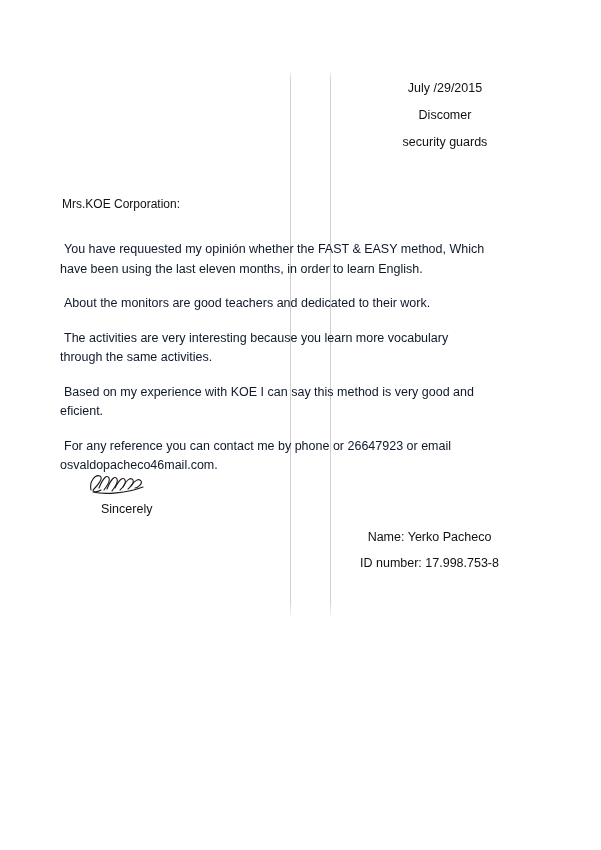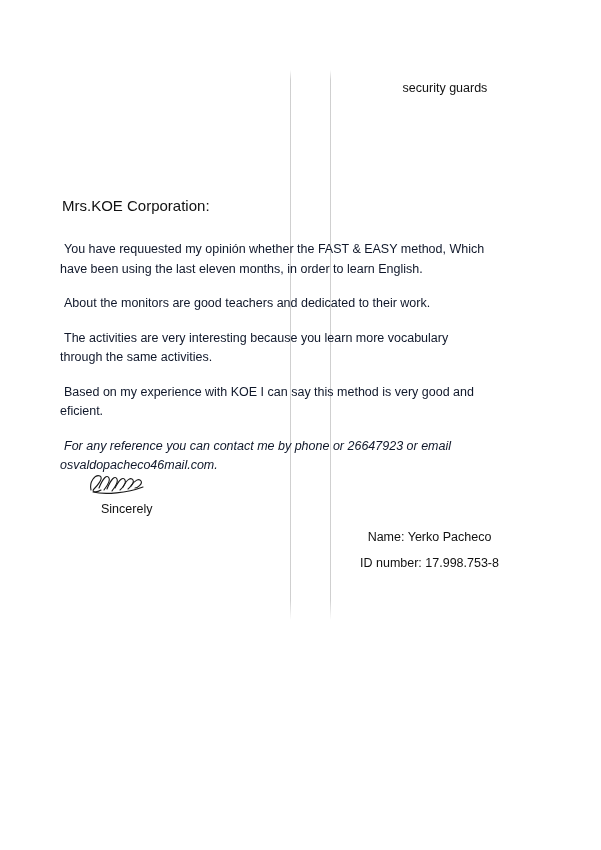--- a/index.html
+++ b/index.html
@@ -45,38 +45,38 @@
     font-size: 12.5px;
     line-height: 27px;
     color: #111;
   }
   .header-line { display: block; }
 
   .recipient {
     position: absolute;
     top: 197px;
     left: 62px;
-    font-size: 15px;
+    font-size: 12px;
     color: #111;
   }
 
   .body-block {
     position: absolute;
     top: 240px;
     left: 60px;
     width: 430px;
     font-size: 12.5px;
     line-height: 19.5px;
     color: #0f172a;
   }
   .para {
     margin: 0 0 15px 0;
     text-indent: 4px;
   }
-  .para:last-child { margin-bottom: 0; font-style: italic; }
+  .para:last-child { margin-bottom: 0; }
 
   .signature-area {
     position: absolute;
     top: 470px;
     left: 85px;
     width: 180px;
   }
   .signature-mark {
     height: 30px;
     width: 62px;
@@ -104,20 +104,22 @@
 </style>
 </head>
 <body>
 
 <div class="page">
 
   <div class="fold-line fold-a"></div>
   <div class="fold-line fold-b"></div>
 
   <div class="header-block">
+    <span class="header-line">July /29/2015</span>
+    <span class="header-line">Discomer</span>
     <span class="header-line">security guards</span>
   </div>
 
   <div class="recipient">Mrs.KOE Corporation:</div>
 
   <div class="body-block">
     <p class="para">You have requuested my opinión whether the FAST &amp; EASY method, Which have been using the last eleven months, in order to learn English.</p>
     <p class="para">About the monitors are good teachers and dedicated to their work.</p>
     <p class="para">The activities are very interesting because you learn more vocabulary through the same activities.</p>
     <p class="para">Based on my experience with KOE I can say this method is very good and eficient.</p>

